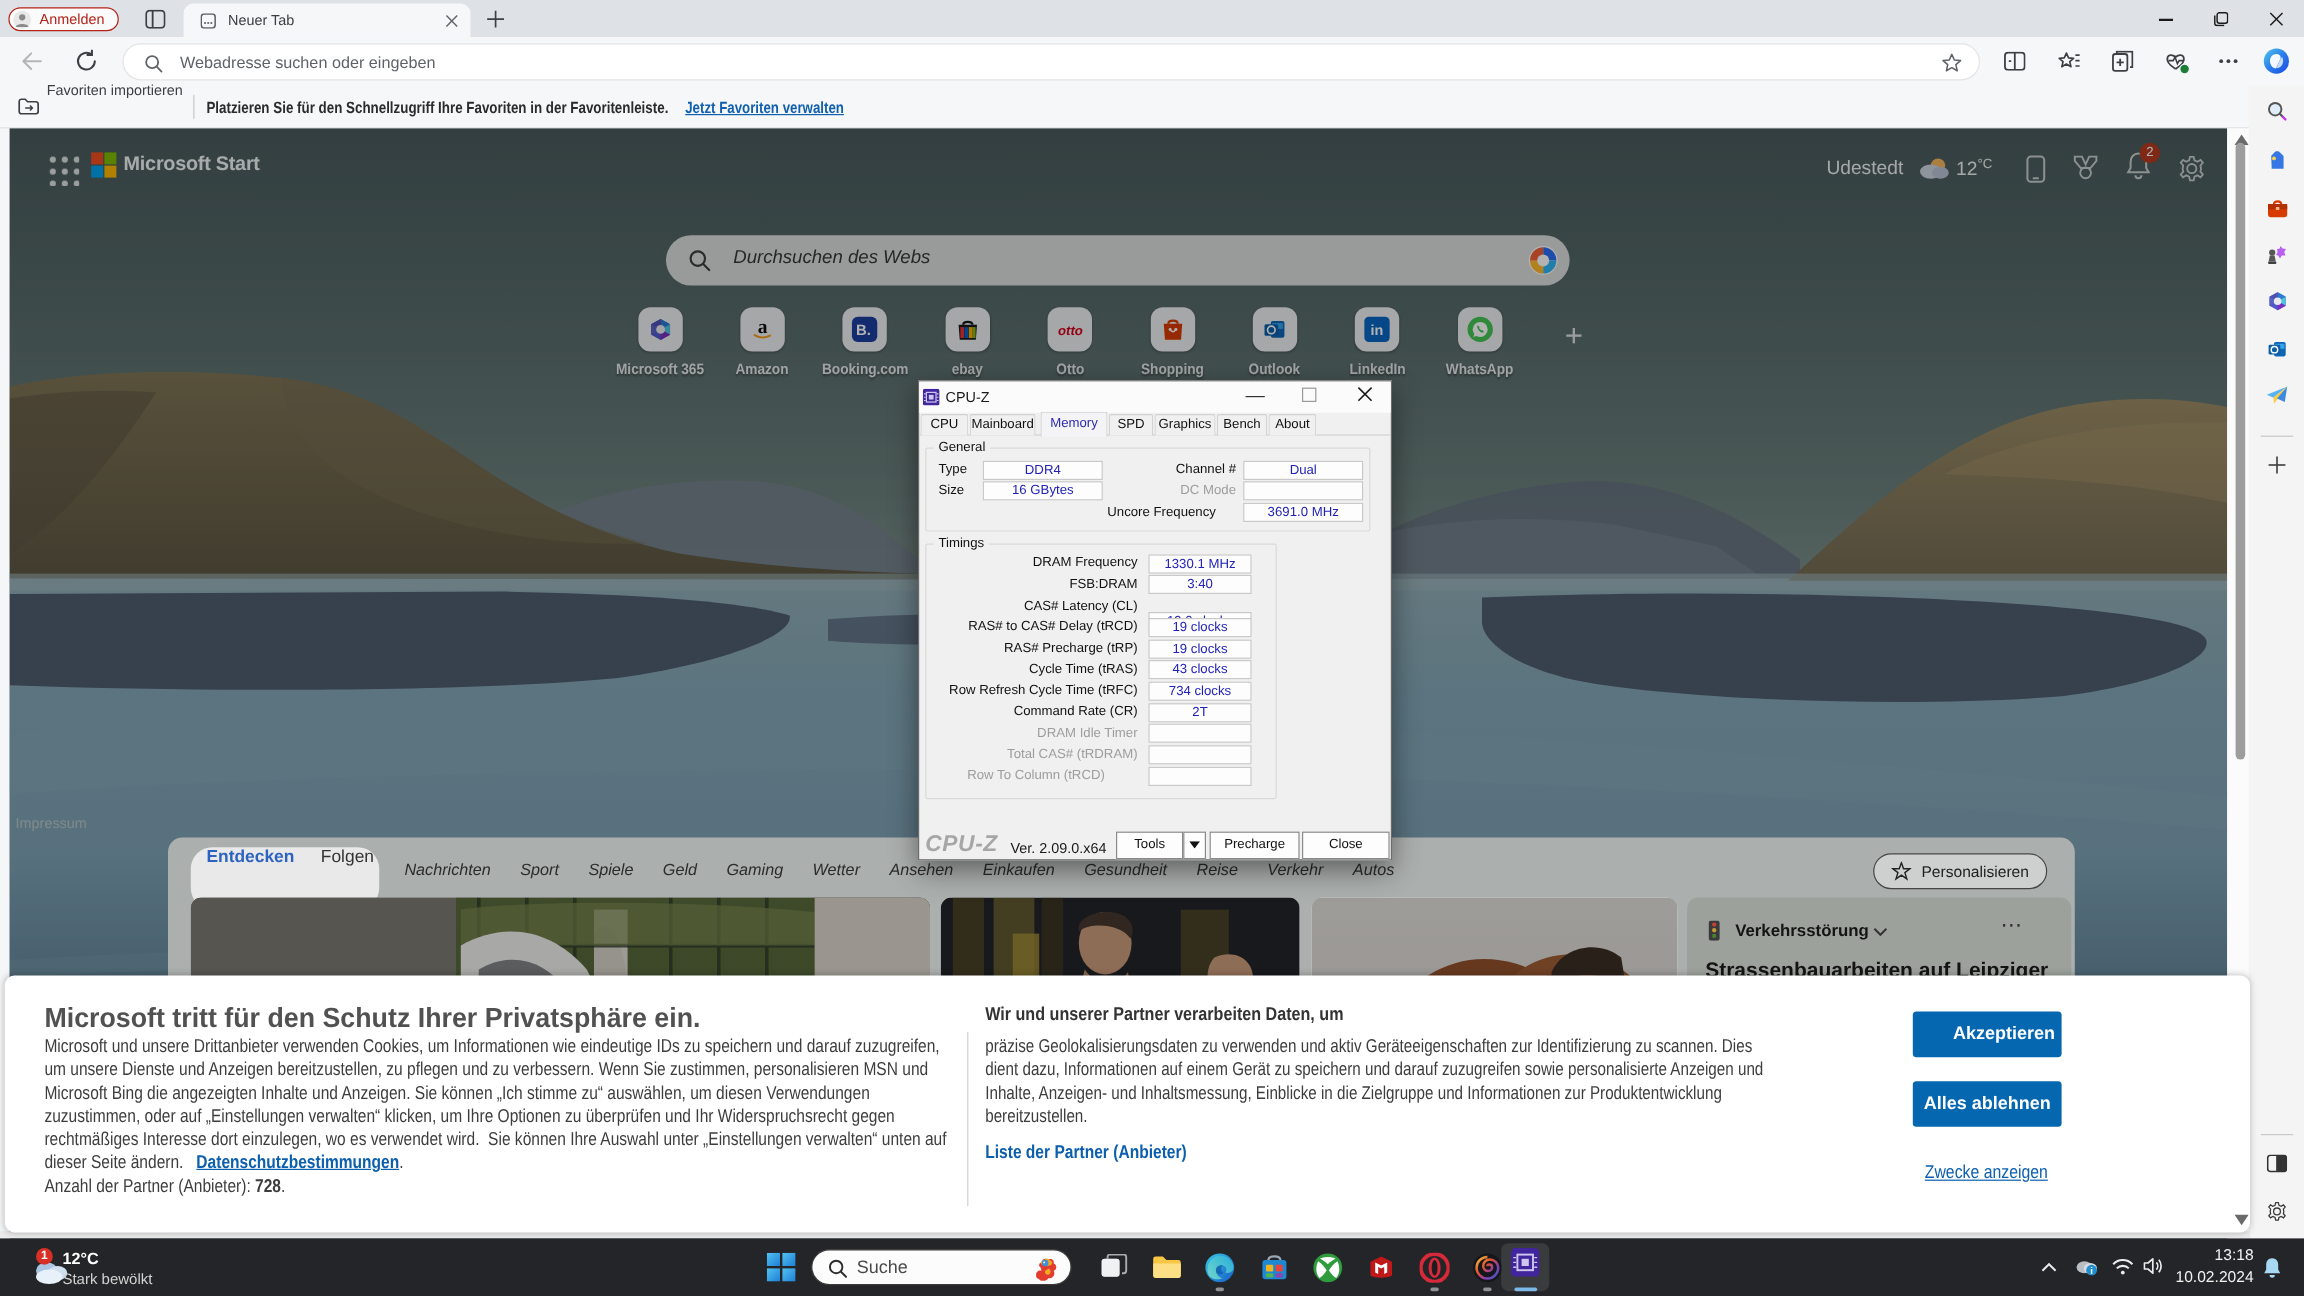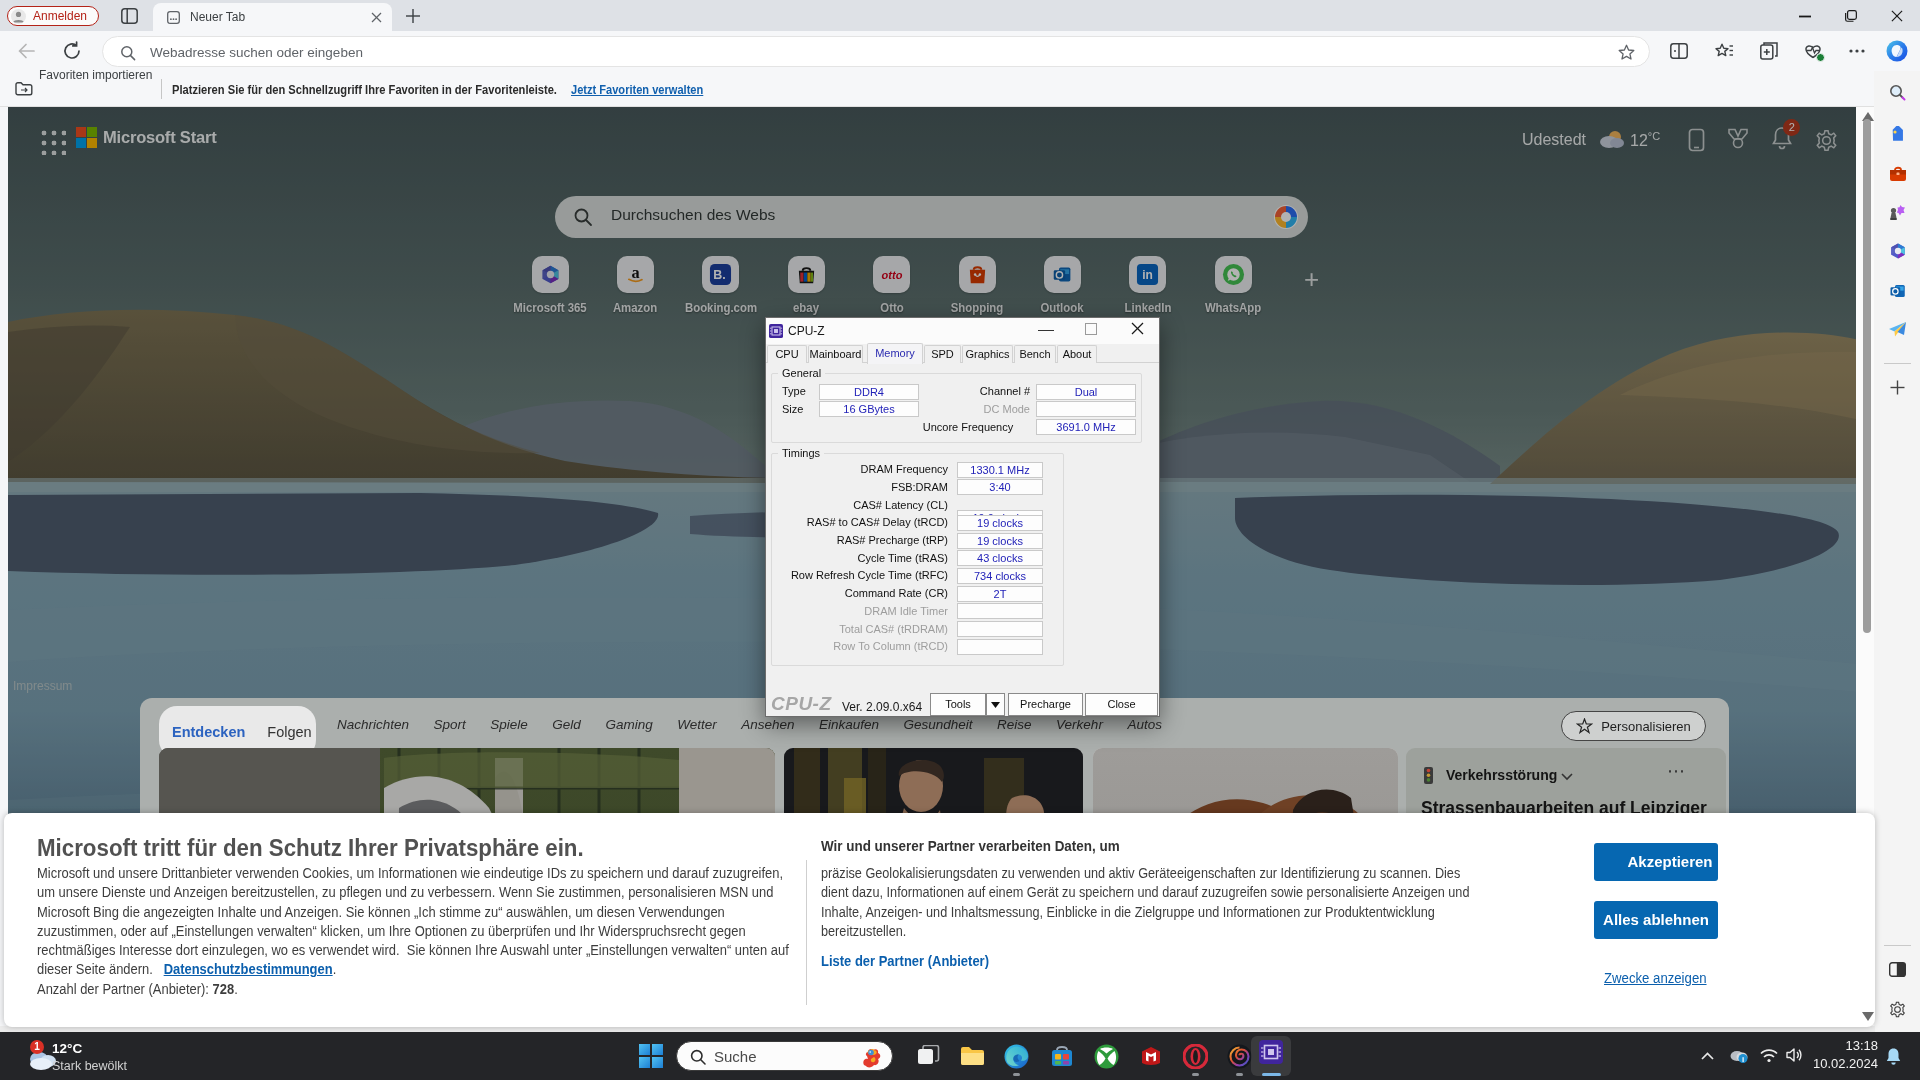--- a/index.html
+++ b/index.html
@@ -28,26 +28,26 @@
 
 
 #gridicon { left:30px; top:20px; width:28px; height:28px;
   background-image:radial-gradient(circle 2.6px, #dfe3e3 92%, transparent);
   background-size:10px 10px; background-position:1px 1px; background-repeat:repeat; }
 #mslogo { left:68px; top:20px; width:23px; height:23px; }
 #mslogo .sq { position:absolute; width:10px; height:10px; }
 #mstitle { left:95px; top:21px; font-size:16.5px; font-weight:bold; color:#f2f5f5; letter-spacing:-0.2px; }
 #pagehdr-right { left:1514px; top:19px; display:flex; align-items:center; }
 #impressum { left:5px; top:572px; font-size:12px; color:#c8cfcc; opacity:0.8; }
-#searchpill { left:547px; top:89px; width:753px; height:42px; border-radius:21px; background:#dadfdd; }
+#searchpill { left:547px; top:89px; width:753px; height:42px; border-radius:21px; background:#dadfdd;font-style:italic; }
 #tiles { left:0px; top:149px; width:1852px; height:160px; }
 .tile { position:absolute; width:37px; height:37px; border-radius:10px; background:#eef0f2; top:0; box-shadow:0 1px 2px rgba(0,0,0,0.2); }
 .tlabel { position:absolute; top:45px; font-size:12.5px; font-weight:bold; color:#e8ebeb; text-align:center; width:120px; transform:translateX(-50%) scaleX(0.91); text-shadow:0 1px 2px rgba(0,0,0,0.4); }
 #feed { left:132px; top:591px; width:1589px; height:334px; background:#abafad; border-radius:12px 12px 0 0; }
-#navpill { left:19px; top:8px; width:157px; height:52px; background:#e9e9e9; border-radius:18px; display:flex; align-items:center; }
+#navpill { left:19px; top:8px; width:157px; height:52px; background:#e9e9e9; border-radius:18px; display:flex; }
 #navpill .ent { font-size:14.5px; font-weight:bold; color:#2c63c0; margin-left:13px; }
 #navpill .fol { font-size:14.5px; color:#333; margin-left:22px; }
 #navitems { left:197px; top:8px; height:36px; display:flex; align-items:center;font-style:italic; }
 #navitems span { font-size:13.5px; color:#2b2b2b; }
 #pers { left:1421px; top:13px; width:145px; height:30px; border:1px solid #454545; border-radius:16px; background:rgba(255,255,255,0.42); display:flex; align-items:center; justify-content:center; font-size:13px; color:#1e1e1e; }
 .card { top:50px; height:282px; border-radius:9px 9px 0 0; background:#888; overflow:hidden; }
 #card1 { left:19px; width:616px; }
 #card2 { left:644px; width:299px; }
 #card3 { left:953px; width:305px; background:#cfccc9; }
 #widget { left:1266px; top:50px; width:320px; height:284px; border-radius:9px; background:#9da19c; }
@@ -667,21 +667,21 @@
   <span class="lbl" style="left:40px;top:233.7px;width:142px;text-align:right">Cycle Time (tRAS)</span>
   <div class="fld" style="left:191px;top:232.2px;width:86px">43 clocks</div>
   <span class="lbl" style="left:10px;top:251.4px;width:172px;text-align:right">Row Refresh Cycle Time (tRFC)</span>
   <div class="fld" style="left:191px;top:249.9px;width:86px">734 clocks</div>
   <span class="lbl" style="left:40px;top:269.1px;width:142px;text-align:right">Command Rate (CR)</span>
   <div class="fld" style="left:191px;top:267.6px;width:86px">2T</div>
   <span class="lbl dis" style="left:40px;top:286.8px;width:142px;text-align:right">DRAM Idle Timer</span>
   <div class="fld" style="left:191px;top:285.3px;width:86px"></div>
   <span class="lbl dis" style="left:40px;top:304.5px;width:142px;text-align:right">Total CAS# (tRDRAM)</span>
   <div class="fld" style="left:191px;top:303px;width:86px"></div>
-  <span class="lbl dis" style="left:40px;top:322.2px;width:142px;text-align:right">Row To Column (tRCD)</span>
+  <span class="lbl dis" style="left:40px;top:322.2px;width:142px;text-align:left">Row To Column (tRCD)</span>
   <div class="fld" style="left:191px;top:320.7px;width:86px"></div>
 
   <span class="abs" style="left:5px;top:375px;font-size:19px;font-weight:bold;font-style:italic;color:#a6a6a6;letter-spacing:0.5px">CPU-Z</span>
   <span class="abs" style="left:76px;top:382px;font-size:12px;color:#1a1a1a">Ver. 2.09.0.x64</span>
   <div class="cbtn" style="left:164px;top:375px;width:56px">Tools</div>
   <div class="cbtn" style="left:220px;top:375px;width:19px"><svg width="9" height="6" viewBox="0 0 9 6" style="margin-top:1px">
         <path d="M0 0 L9 0 L4.5 6 Z" fill="#111"></path>
       </svg></div>
   <div class="cbtn" style="left:242px;top:375px;width:75px">Precharge</div>
   <div class="cbtn" style="left:319px;top:375px;width:73px">Close</div>

